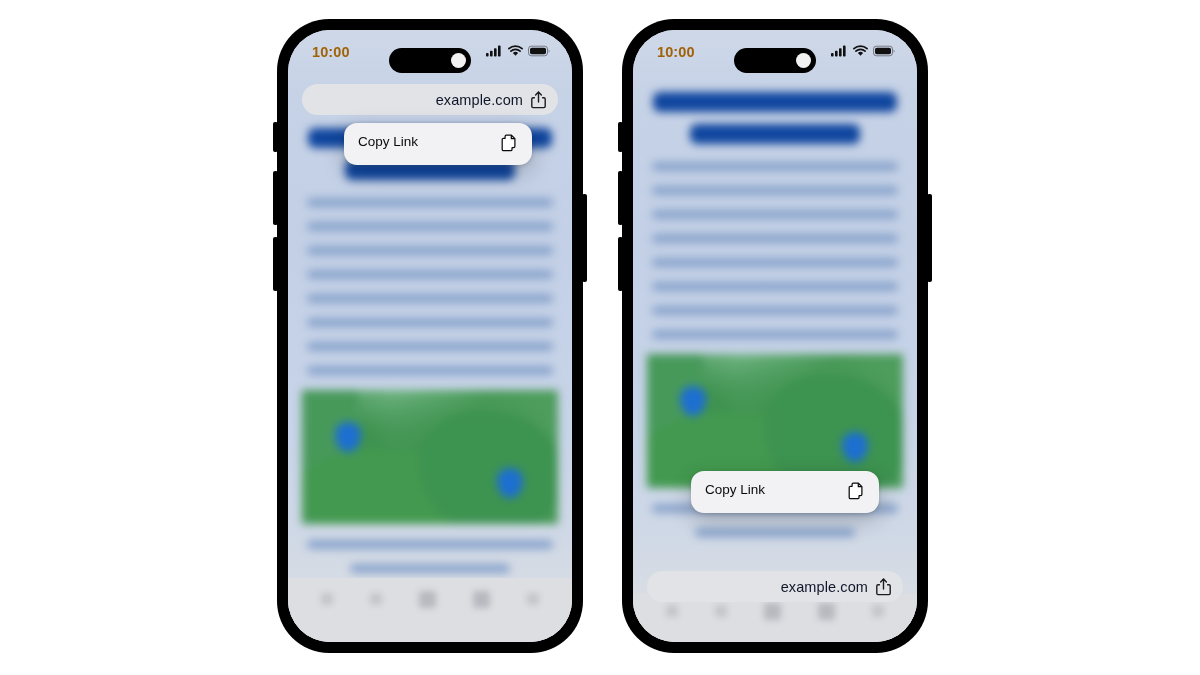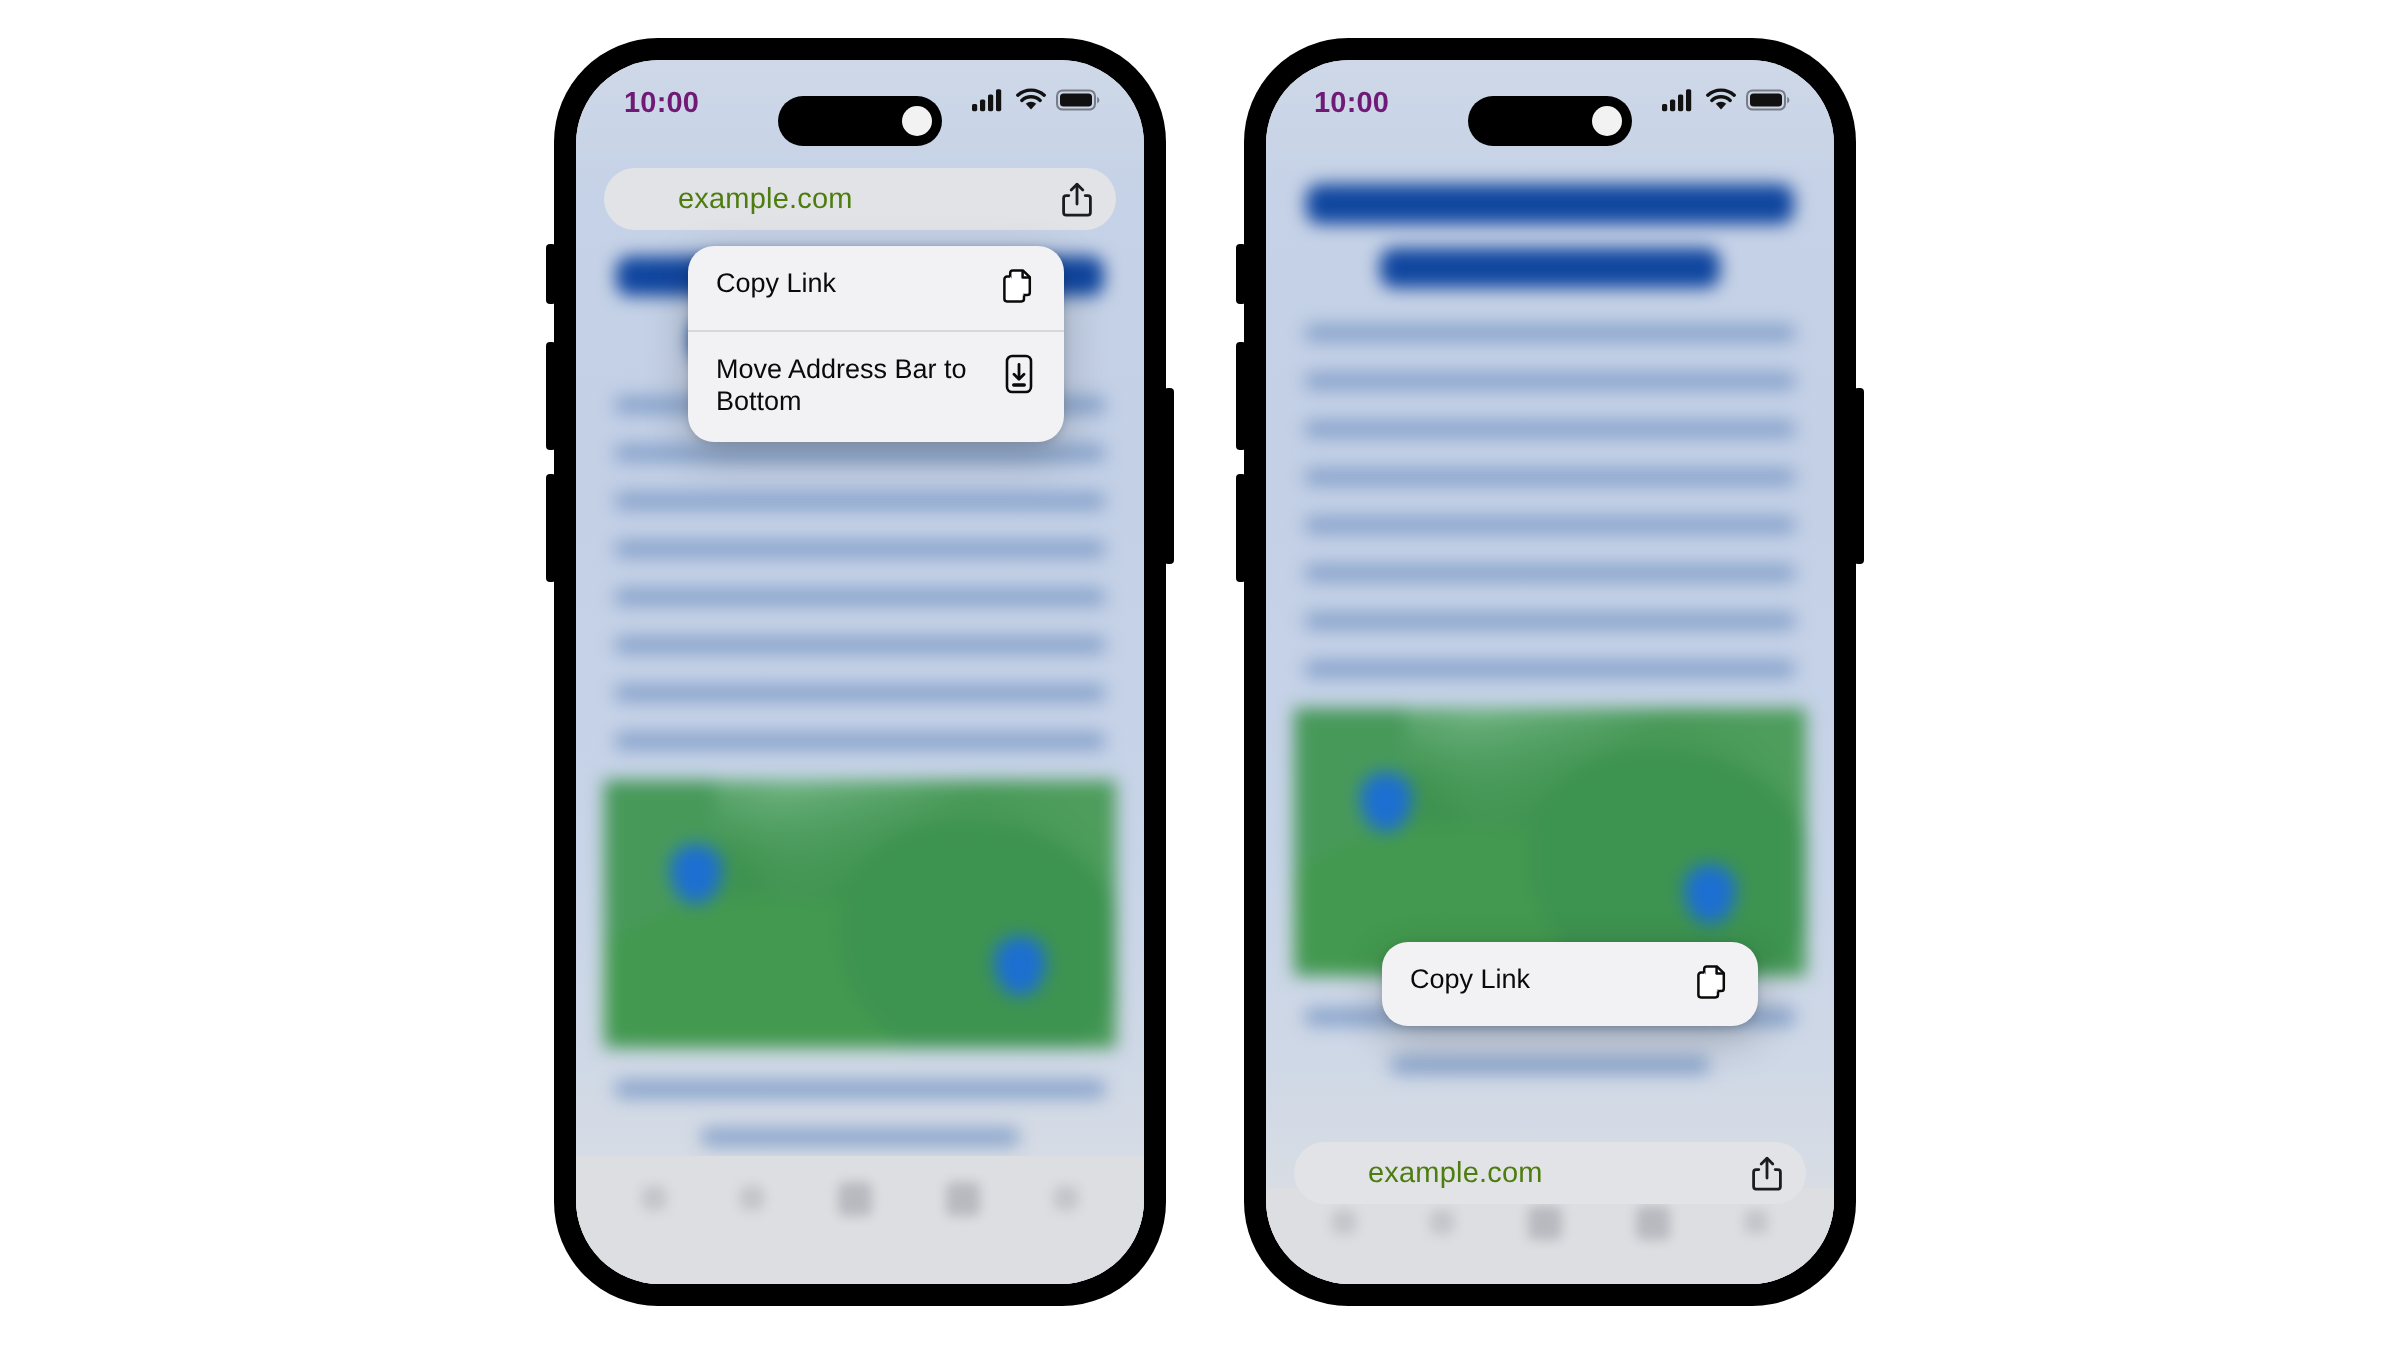--- a/index.html
+++ b/index.html
@@ -139,21 +139,21 @@
     display: flex;
     align-items: center;
     justify-content: space-between;
     padding: 4px 22px 0 24px;
     box-sizing: border-box;
     z-index: 6;
   }
   .sb-time {
     font-size: 14.5px;
     font-weight: bold;
-    color: #701a75;
+    color: #a16207;
     letter-spacing: 0.1px;
   }
   .sb-icons {
     display: flex;
     align-items: center;
     gap: 5px;
   }
   .dyn-island {
     position: absolute;
     left: 50%;
@@ -184,23 +184,23 @@
     background: #e2e3e6;
     border-radius: 16px;
     display: flex;
     align-items: center;
     z-index: 5;
   }
   .addressbar.top    { top: 54px; }
   .addressbar.bottom { top: 541px; }
   .ab-url {
     flex: 1;
-    text-align: left;
+    text-align: right;
     font-size: 14.5px;
-    color: #4d7c0f;
+    color: #0f172a;
     padding-left: 37px;
     letter-spacing: 0.1px;
   }
   .ab-share {
     width: 30px;
     display: flex;
     align-items: center;
     justify-content: center;
     padding-right: 5px;
   }
@@ -353,31 +353,20 @@
         <div class="ctx-item">
           <span class="ctx-label">Copy Link</span>
           <span class="ctx-icon">
             <svg width="17" height="18" viewBox="0 0 17 18">
               <path d="M5.4 1.2 H10.4 L13.9 4.6 V12.2 a1.3 1.3 0 0 1 -1.3 1.3 H5.4 a1.3 1.3 0 0 1 -1.3 -1.3 V2.5 a1.3 1.3 0 0 1 1.3 -1.3 Z" fill="#fff" stroke="#0a0a0a" stroke-width="1.25" stroke-linejoin="round"></path>
               <path d="M10.3 1.3 V4.7 H13.8" fill="none" stroke="#0a0a0a" stroke-width="1.25" stroke-linejoin="round"></path>
               <path d="M11 13.6 V15.4 a1.3 1.3 0 0 1 -1.3 1.3 H2.5 a1.3 1.3 0 0 1 -1.3 -1.3 V5.6 a1.3 1.3 0 0 1 1.3 -1.3 H4.1" fill="#fff" stroke="#0a0a0a" stroke-width="1.25" stroke-linejoin="round"></path>
             </svg>
           </span>
         </div>
-        <div class="ctx-item">
-          <span class="ctx-label">Move Address Bar to Bottom</span>
-          <span class="ctx-icon">
-            <svg width="15" height="20" viewBox="0 0 15 20">
-              <rect x="1.5" y="1" width="12" height="18" rx="2.6" fill="none" stroke="#0a0a0a" stroke-width="1.3"></rect>
-              <path d="M7.5 5.2 V12.4" stroke="#0a0a0a" stroke-width="1.4" stroke-linecap="round"></path>
-              <path d="M5 10.1 L7.5 12.6 L10 10.1" stroke="#0a0a0a" stroke-width="1.4" fill="none" stroke-linecap="round" stroke-linejoin="round"></path>
-              <rect x="4" y="14.6" width="7" height="1.8" rx="0.9" fill="#0a0a0a"></rect>
-            </svg>
-          </span>
-        </div>
       </div>
 
       <div class="toolbar">
         <span class="tb-icon sm"></span>
         <span class="tb-icon sm"></span>
         <span class="tb-icon"></span>
         <span class="tb-icon"></span>
         <span class="tb-icon sm"></span>
       </div>
 

